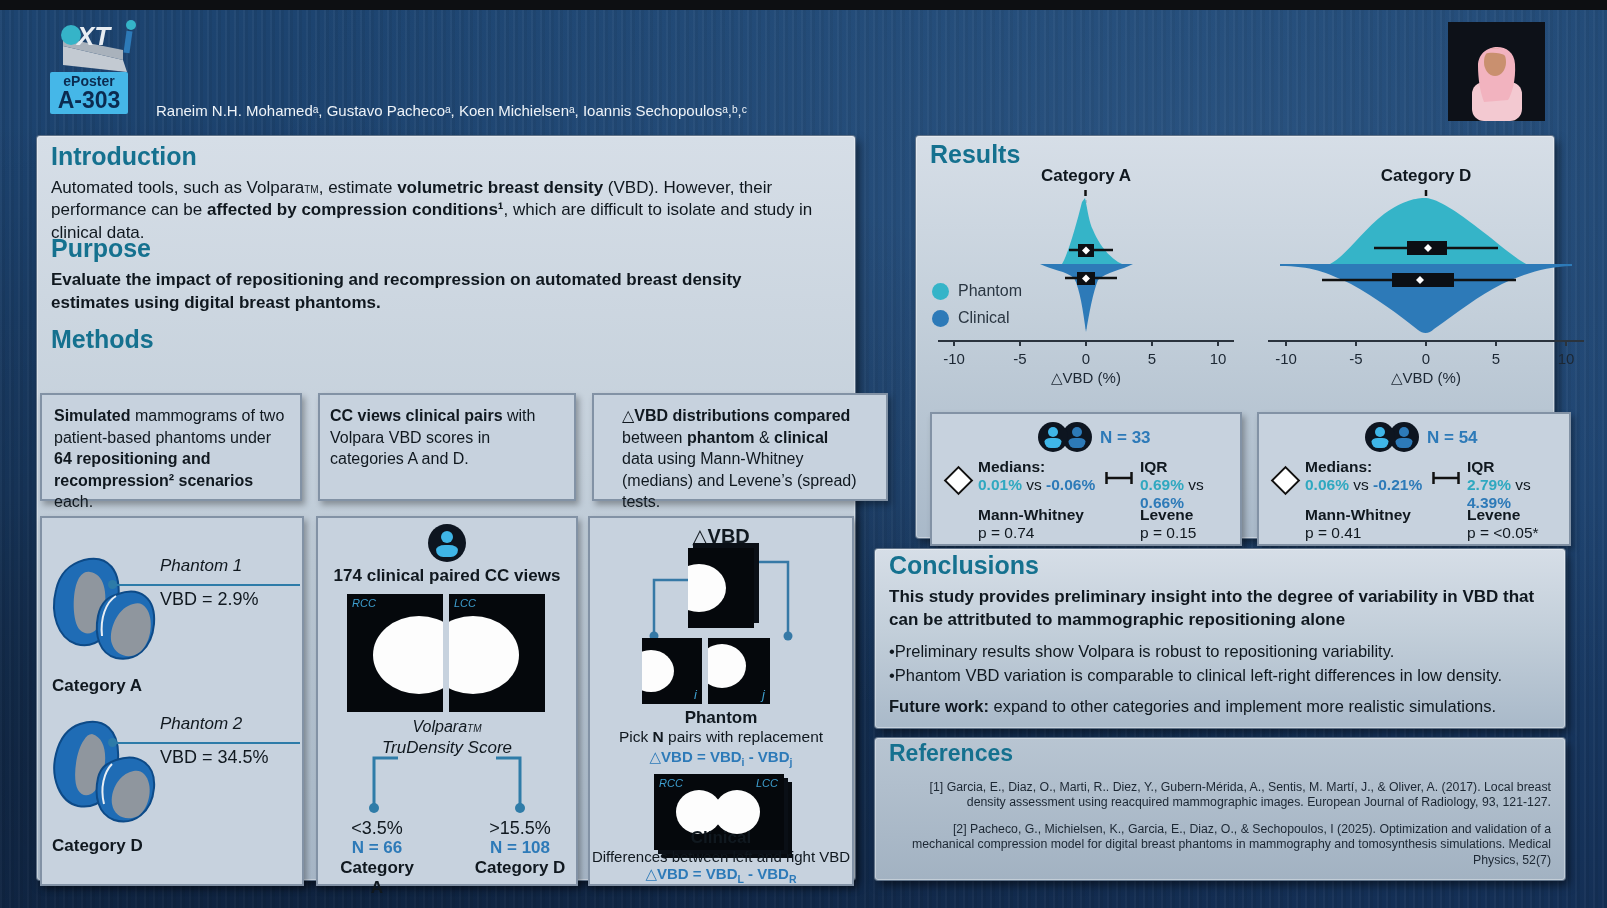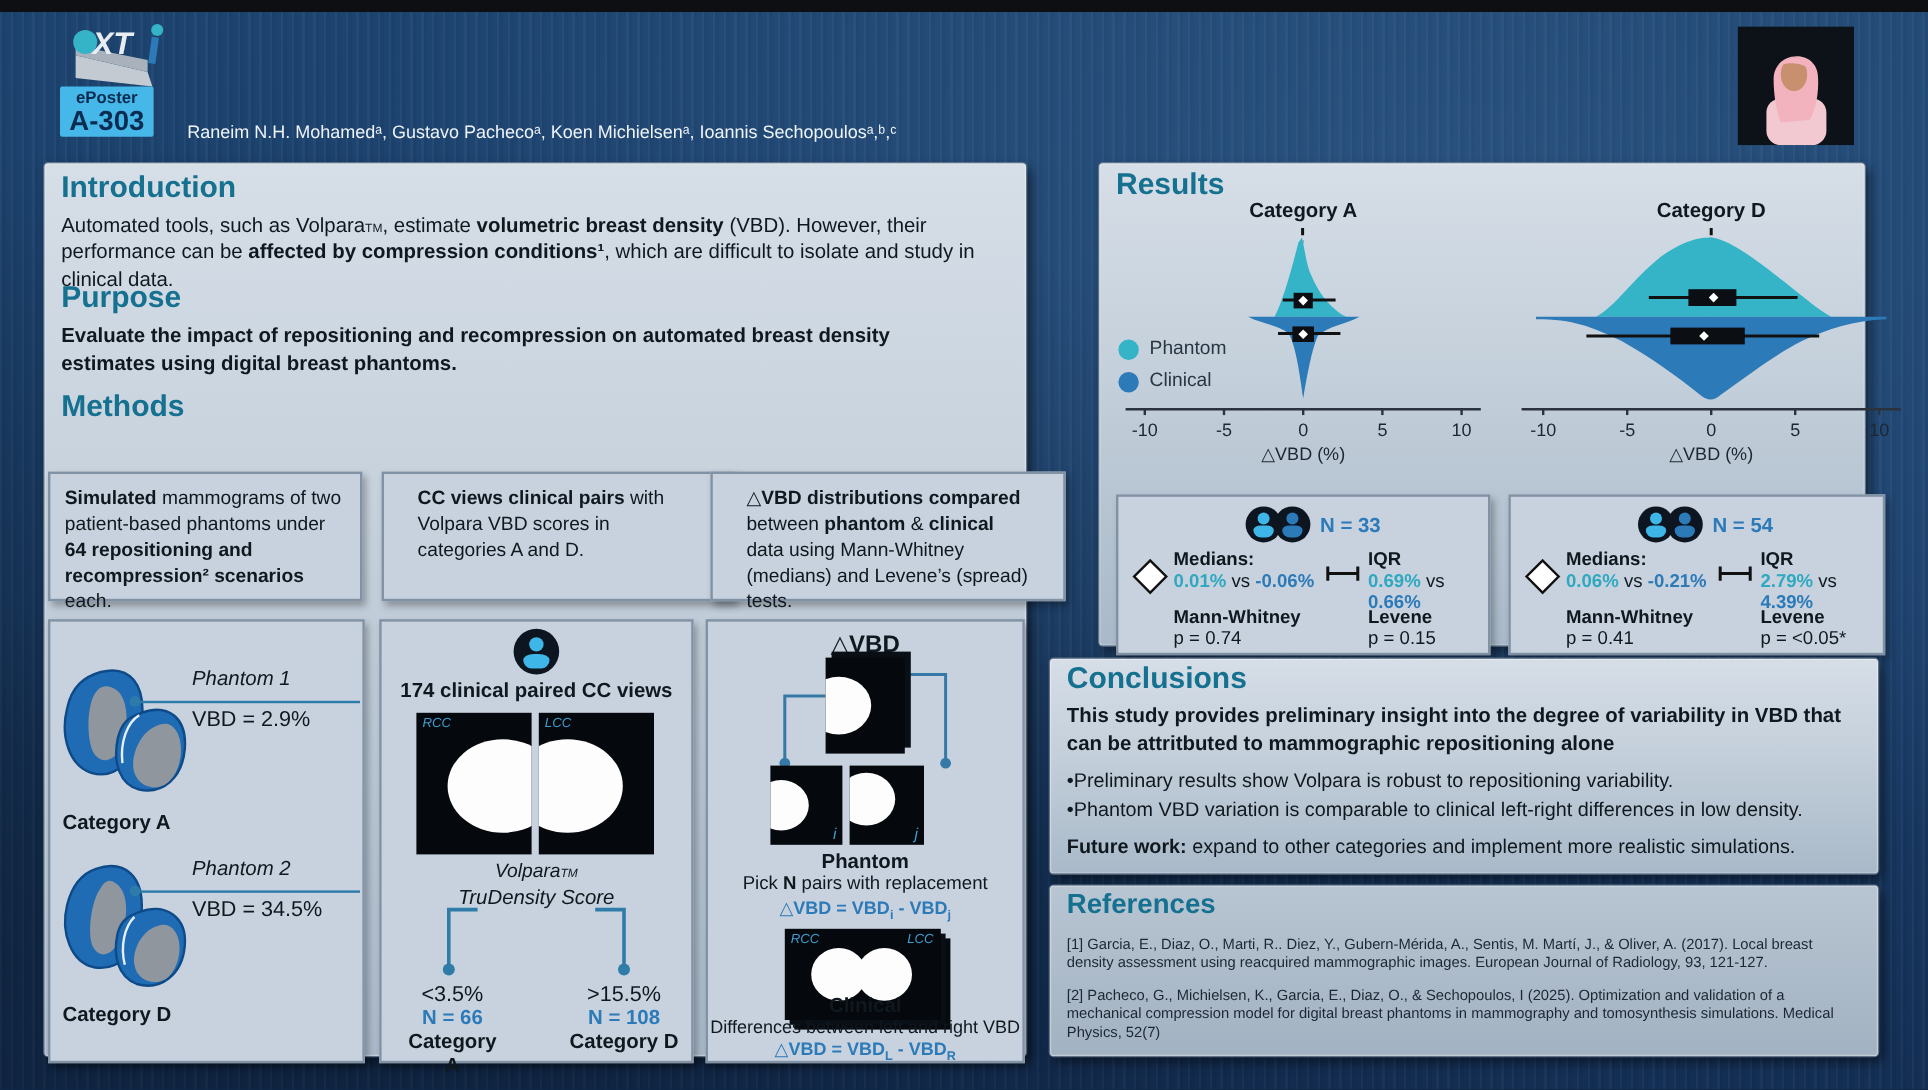--- a/index.html
+++ b/index.html
@@ -73,21 +73,21 @@
     </div>
 
     <div class="abs h-teal" style="left:14px;top:98px;font-size:25px;">Purpose</div>
     <div class="abs dark b" style="left:14px;top:133px;width:772px;font-size:17px;line-height:1.35;">Evaluate the impact of repositioning and recompression on automated breast density estimates using digital breast phantoms.</div>
 
     <div class="abs h-teal" style="left:14px;top:189px;font-size:25px;">Methods</div>
 
     <div class="abs mbox" style="left:3px;top:233px;width:234px;height:84px;padding:10px 12px;font-size:16px;line-height:1.35;color:#10181f;">
       <b>Simulated</b><span> mammograms of two patient-based phantoms under </span><b>64 repositioning and recompression² scenarios</b><span> each.</span>
     </div>
-    <div class="abs mbox" style="left:281px;top:233px;width:234px;height:84px;padding:10px 28px;font-size:16px;line-height:1.35;color:#10181f;">
+    <div class="abs mbox" style="left:281px;top:233px;width:234px;height:84px;padding:10px 10px;font-size:16px;line-height:1.35;color:#10181f;">
       <b>CC views clinical pairs</b><span> with Volpara VBD scores in categories A and D.</span>
     </div>
     <div class="abs mbox" style="left:555px;top:233px;width:236px;height:84px;padding:10px 28px;font-size:16px;line-height:1.35;color:#10181f;">
       <b>△VBD distributions compared</b><span> between </span><b>phantom</b><span> &amp; </span><b>clinical</b><span> data using Mann-Whitney (medians) and Levene’s (spread) tests.</span>
     </div>
 
     <div class="abs mbox" style="left:3px;top:356px;width:260px;height:366px;">
       <svg class="abs" style="left:4px;top:34px;" width="130" height="130" viewBox="0 0 130 130">
         <path d="M38,8 C62,2 76,18 72,50 C68,82 50,98 30,92 C12,86 4,62 10,38 C14,20 24,12 38,8 Z" fill="#1f6cb5" stroke="#0d4a87" stroke-width="2"></path>
         <path d="M44,20 C58,22 62,40 58,62 C54,80 42,86 34,78 C26,70 26,40 32,28 C35,22 39,19 44,20 Z" fill="#8f969e"></path>
@@ -339,18 +339,18 @@
   <div class="abs panel" style="left:875px;top:549px;width:690px;height:179px;">
     <div class="abs h-teal" style="left:14px;top:2px;font-size:25px;">Conclusions</div>
     <div class="abs dark b" style="left:14px;top:37px;width:656px;font-size:17px;line-height:1.35;">This study provides preliminary insight into the degree of variability in VBD that can be attritbuted to mammographic repositioning alone</div>
     <div class="abs dark" style="left:14px;top:93px;width:656px;font-size:16.5px;">•Preliminary results show Volpara is robust to repositioning variability.</div>
     <div class="abs dark" style="left:14px;top:117px;width:656px;font-size:16.5px;">•Phantom VBD variation is comparable to clinical left-right differences in low density.</div>
     <div class="abs dark" style="left:14px;top:148px;width:660px;font-size:16.5px;">
       <b>Future work:</b><span> expand to other categories and implement more realistic simulations.</span>
     </div>
   </div>
 
-  <div class="abs panel panel-dim" style="left:875px;top:738px;width:690px;height:142px;">
+  <div class="abs panel panel-dim" style="left:875px;top:738px;width:690px;height:142px;text-align:right;">
     <div class="abs h-teal" style="left:14px;top:2px;font-size:23px;">References</div>
     <div class="abs" style="left:14px;top:42px;width:662px;font-size:12.3px;line-height:1.25;color:#1c2733;">[1] Garcia, E., Diaz, O., Marti, R.. Diez, Y., Gubern-Mérida, A., Sentis, M. Martí, J., &amp; Oliver, A. (2017). Local breast density assessment using reacquired mammographic images. European Journal of Radiology, 93, 121-127.</div>
     <div class="abs" style="left:14px;top:84px;width:662px;font-size:12.3px;line-height:1.25;color:#1c2733;">[2] Pacheco, G., Michielsen, K., Garcia, E., Diaz, O., &amp; Sechopoulos, I (2025). Optimization and validation of a mechanical compression model for digital breast phantoms in mammography and tomosynthesis simulations. Medical Physics, 52(7)</div>
   </div>
 </div>
 
 </body></html>

